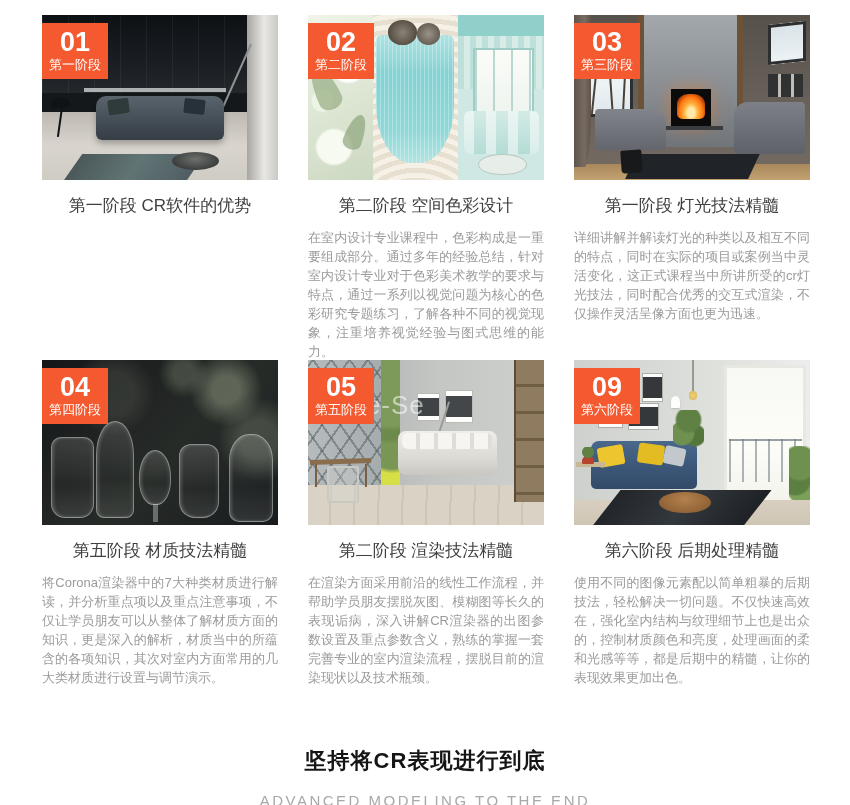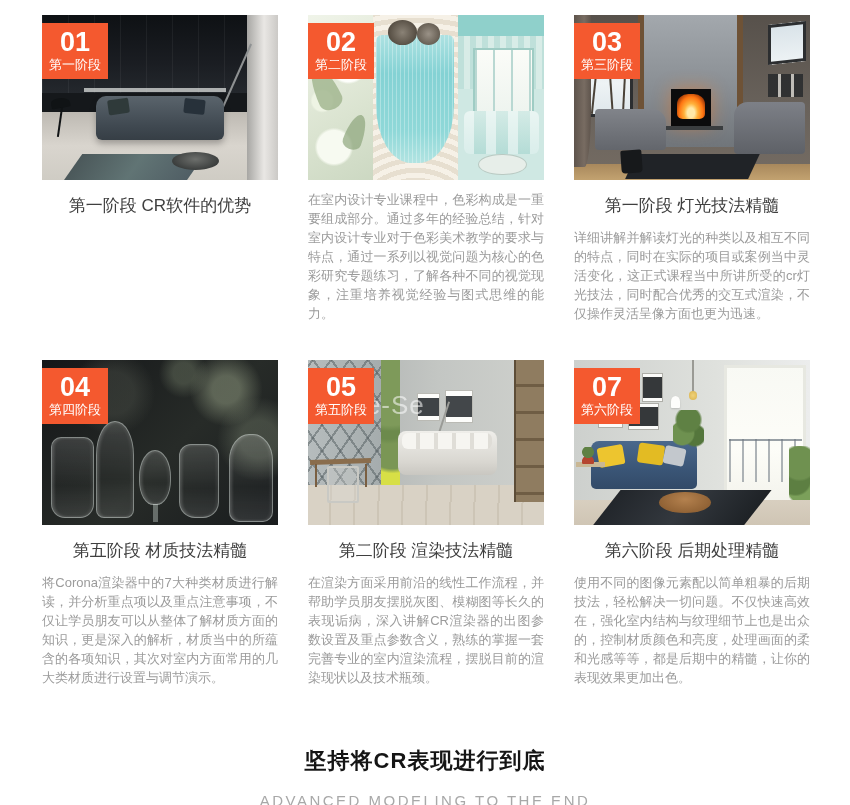--- a/index.html
+++ b/index.html
@@ -173,20 +173,21 @@
         <div class="i2-c"></div>
         <div class="i2-stripes"></div>
         <div class="i2-window"></div>
         <div class="i2-sofa"></div>
         <div class="i2-ctable"></div>
         <div class="badge">
           <div class="badge-num">02</div>
           <div class="badge-stage">第二阶段</div>
         </div>
       </div>
+      <div class="card-title">第二阶段 空间色彩设计</div>
       <div class="card-body">在室内设计专业课程中，色彩构成是一重要组成部分。通过多年的经验总结，针对室内设计专业对于色彩美术教学的要求与特点，通过一系列以视觉问题为核心的色彩研究专题练习，了解各种不同的视觉现象，注重培养视觉经验与图式思维的能力。</div>
     </div>
 
     <div class="card">
       <div class="img">
         <div class="i3-base"></div>
         <div class="i3-floor"></div>
         <div class="i3-wall"></div>
         <div class="i3-beam-l"></div>
         <div class="i3-beam-r"></div>
@@ -280,21 +281,21 @@
         <div class="i6-rug"></div>
         <div class="i6-sofa"></div>
         <div class="i6-py1"></div>
         <div class="i6-py2"></div>
         <div class="i6-pg"></div>
         <div class="i6-table"></div>
         <div class="i6-plant-m"></div>
         <div class="i6-side"></div>
         <div class="i6-pot"></div>
         <div class="badge">
-          <div class="badge-num">07</div>
+          <div class="badge-num">09</div>
           <div class="badge-stage">第六阶段</div>
         </div>
       </div>
       <div class="card-title">第六阶段 后期处理精髓</div>
       <div class="card-body">使用不同的图像元素配以简单粗暴的后期技法，轻松解决一切问题。不仅快速高效在，强化室内结构与纹理细节上也是出众的，控制材质颜色和亮度，处理画面的柔和光感等等，都是后期中的精髓，让你的表现效果更加出色。</div>
     </div>
   </div>
 
   <div class="footer">
     <div class="footer-title">坚持将CR表现进行到底</div>

